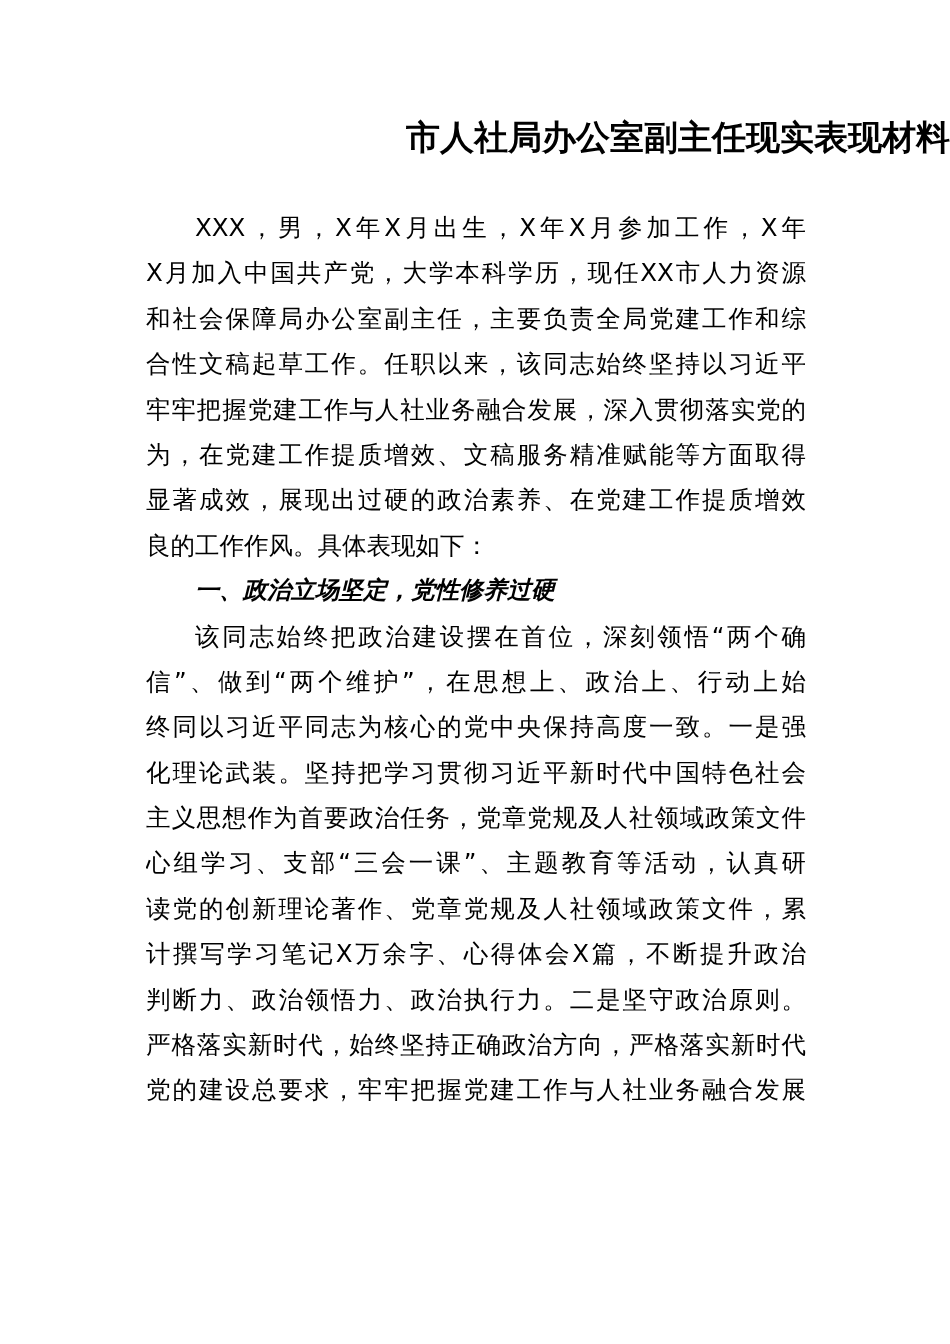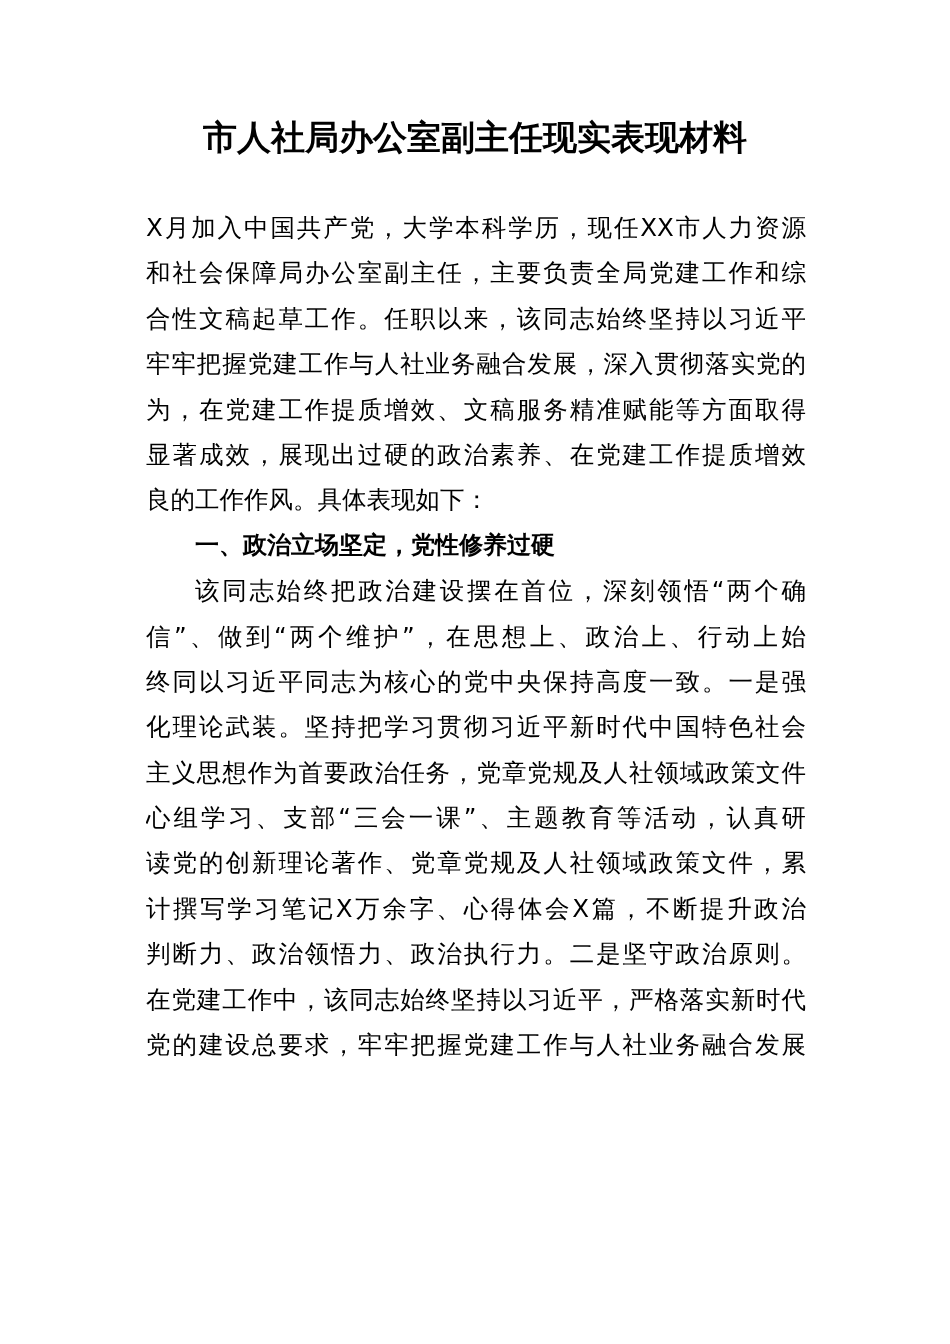--- a/index.html
+++ b/index.html
@@ -20,21 +20,21 @@
       width: 950px;
       height: 1344px;
       background: #ffffff;
     }
     .title {
       position: absolute;
       left: 0;
       width: 950px;
       top: 112px;
       height: 50px;
-      text-align: center;
+      text-align: right;
       font-family: "DejaVu Serif", "Liberation Serif", serif;
       font-weight: bold;
       font-size: 34px;
       line-height: 50px;
       letter-spacing: 0px;
     }
     .body-text {
       position: absolute;
       left: 146px;
       width: 660px;
@@ -55,32 +55,34 @@
       padding-left: 49px;
     }
     .line.last {
       text-align-last: left;
     }
     .heading {
       font-family: "DejaVu Sans", "Liberation Sans", sans-serif;
       font-weight: bold;
       font-size: 24px;
       text-align-last: left;
+      font-style: italic;
     }
   </style>
 </head>
 <body>
 
 <div class="page">
 
   <div class="title">市人社局办公室副主任现实表现材料</div>
 
   <div class="body-text">
 
     <div>
+      <span class="line indent">XXX，男，X年X月出生，X年X月参加工作，X年</span>
       <span class="line">X月加入中国共产党，大学本科学历，现任XX市人力资源</span>
       <span class="line">和社会保障局办公室副主任，主要负责全局党建工作和综</span>
       <span class="line">合性文稿起草工作。任职以来，该同志始终坚持以习近平</span>
       <span class="line">牢牢把握党建工作与人社业务融合发展，深入贯彻落实党的</span>
       <span class="line">为，在党建工作提质增效、文稿服务精准赋能等方面取得</span>
       <span class="line">显著成效，展现出过硬的政治素养、在党建工作提质增效</span>
       <span class="line last">良的工作作风。具体表现如下：</span>
     </div>
 
     <span class="line indent heading">一、政治立场坚定，党性修养过硬</span>
@@ -88,18 +90,18 @@
     <div>
       <span class="line indent">该同志始终把政治建设摆在首位，深刻领悟“两个确</span>
       <span class="line">信”、做到“两个维护”，在思想上、政治上、行动上始</span>
       <span class="line">终同以习近平同志为核心的党中央保持高度一致。一是强</span>
       <span class="line">化理论武装。坚持把学习贯彻习近平新时代中国特色社会</span>
       <span class="line">主义思想作为首要政治任务，党章党规及人社领域政策文件</span>
       <span class="line">心组学习、支部“三会一课”、主题教育等活动，认真研</span>
       <span class="line">读党的创新理论著作、党章党规及人社领域政策文件，累</span>
       <span class="line">计撰写学习笔记X万余字、心得体会X篇，不断提升政治</span>
       <span class="line">判断力、政治领悟力、政治执行力。二是坚守政治原则。</span>
-      <span class="line">在党建工作中，该同志始终坚持以习近平，严格落实新时代</span>
+      <span class="line">严格落实新时代，始终坚持正确政治方向，严格落实新时代</span>
       <span class="line">党的建设总要求，牢牢把握党建工作与人社业务融合发展</span>
     </div>
 
   </div>
 </div>
 
 </body></html>

